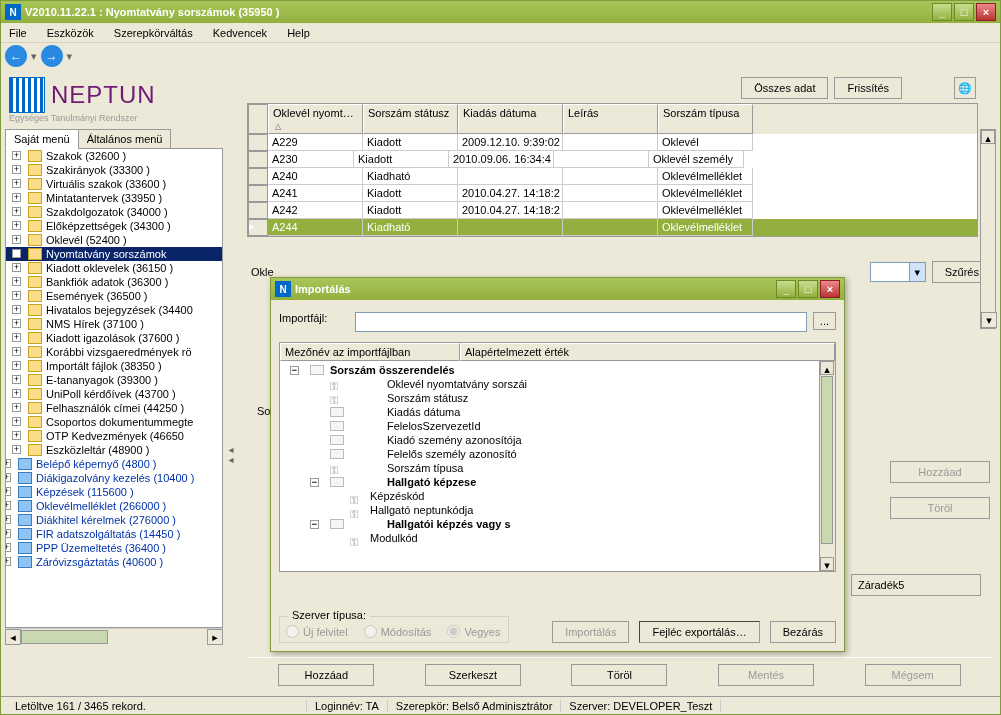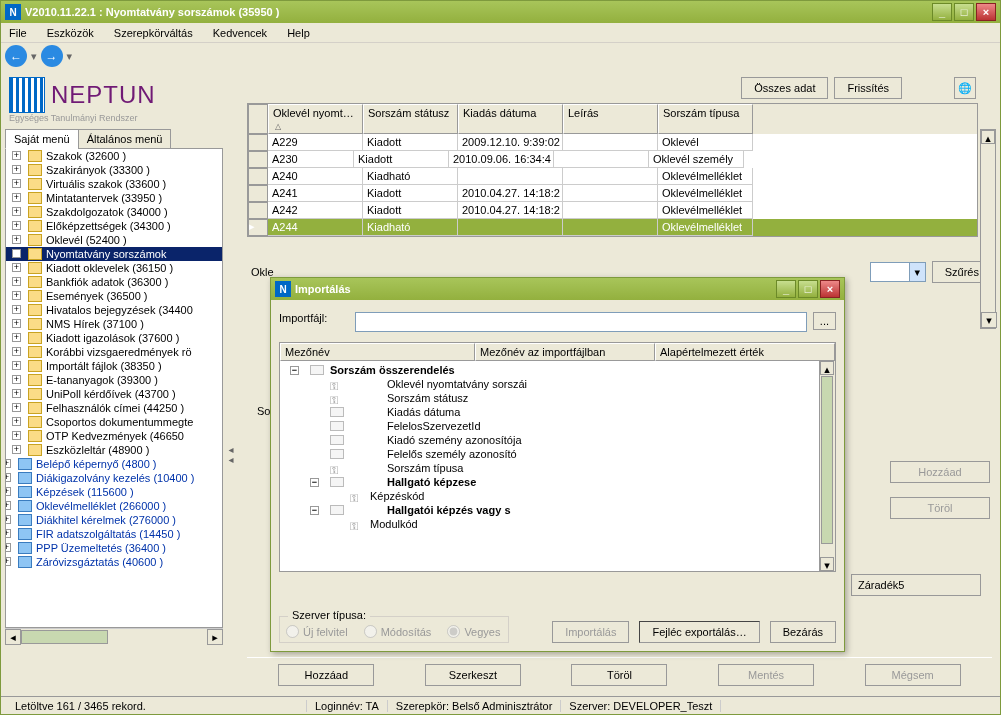--- a/index.html
+++ b/index.html
@@ -54,21 +54,21 @@
 .input-row { display: flex; align-items: flex-start; gap: 6px; margin-bottom: 10px; }
 .input-label { width: 70px; }
 .text-input { flex: 1; border: 1px solid #7f9db9; background: #fff; height: 20px; padding: 0 4px; }
 .field-grid { border: 1px solid #999; background: #fff; height: 230px; position: relative; overflow: hidden; }
 .field-header { display: flex; background: #ece9d8; }
 .field-header-cell { border: 1px solid #fff; border-right-color: #999; border-bottom-color: #999; padding: 2px 4px; }
 .field-tree { padding: 2px; }
 .field-item { padding: 1px 2px 1px 28px; display: flex; align-items: center; gap: 6px; position: relative; }
 .field-item.bold { font-weight: bold; }
 .field-item.lvl2 { padding-left: 48px; gap: 43px; }
-.field-item.lvl3 { padding-left: 68px; }
+.field-item.lvl3 { padding-left: 68px; align-items: flex-end; }
 .field-toggle { position: absolute; width: 9px; height: 9px; border: 1px solid #999; background: #fff; font-size: 9px; line-height: 7px; text-align: center; }
 .field-icon { width: 14px; height: 10px; border: 1px solid #bbb; background: #f5f5f5; flex-shrink: 0; }
 .field-icon.key { width: 14px; height: 8px; border: none; background: none; }
 .field-icon.key::before { content: "⚿"; color: #888; font-size: 11px; }
 .radio-group { border: 1px solid #d4d0c8; padding: 8px 6px 4px; margin-top: 20px; position: relative; }
 .radio-legend { position: absolute; top: -8px; left: 8px; background: #ece9d8; padding: 0 4px; }
 .radio-opts { display: flex; gap: 16px; align-items: center; }
 .radio-opt { display: flex; align-items: center; gap: 4px; color: #999; }
 .bottom-btns { position: absolute; bottom: 22px; left: 246px; right: 8px; display: flex; justify-content: space-around; padding: 6px; border-top: 1px solid #fff; }
 .bottom-btns .btn { width: 96px; text-align: center; }
@@ -394,21 +394,20 @@
       </div>
       <div class="dialog-body">
         <div class="input-row">
           <span class="input-label">Importfájl:</span>
           <input class="text-input" style="">
           <button class="btn" style="padding:2px 6px">...</button>
         </div>
 
         <div class="field-grid">
           <div class="field-header">
-            <div class="field-header-cell" style="width:195px">Mezőnév</div>
             <div class="field-header-cell" style="width:180px">Mezőnév az importfájlban</div>
             <div class="field-header-cell" style="flex:1">Alapértelmezett érték</div>
           </div>
           <div class="field-tree" id="field-tree">
               <div class="field-item bold">
                 <span class="field-toggle" style="left:8px">−</span>
                 <span class="field-icon "></span>
                 <span>Sorszám összerendelés</span>
               </div>
               <div class="field-item lvl2">
@@ -440,20 +439,24 @@
                 <span>Sorszám típusa</span>
               </div>
               <div class="field-item bold lvl2">
                 <span class="field-toggle" style="left:28px">−</span>
                 <span class="field-icon "></span>
                 <span>Hallgató képzese</span>
               </div>
               <div class="field-item lvl3">
                 <span class="field-icon key"></span>
                 <span>Képzéskód</span>
+              </div>
+              <div class="field-item lvl3">
+                <span class="field-icon key"></span>
+                <span>Hallgató neptunkódja</span>
               </div>
               <div class="field-item bold lvl2">
                 <span class="field-toggle" style="left:28px">−</span>
                 <span class="field-icon "></span>
                 <span>Hallgatói képzés vagy s</span>
               </div>
               <div class="field-item lvl3">
                 <span class="field-icon key"></span>
                 <span>Modulkód</span>
               </div>

